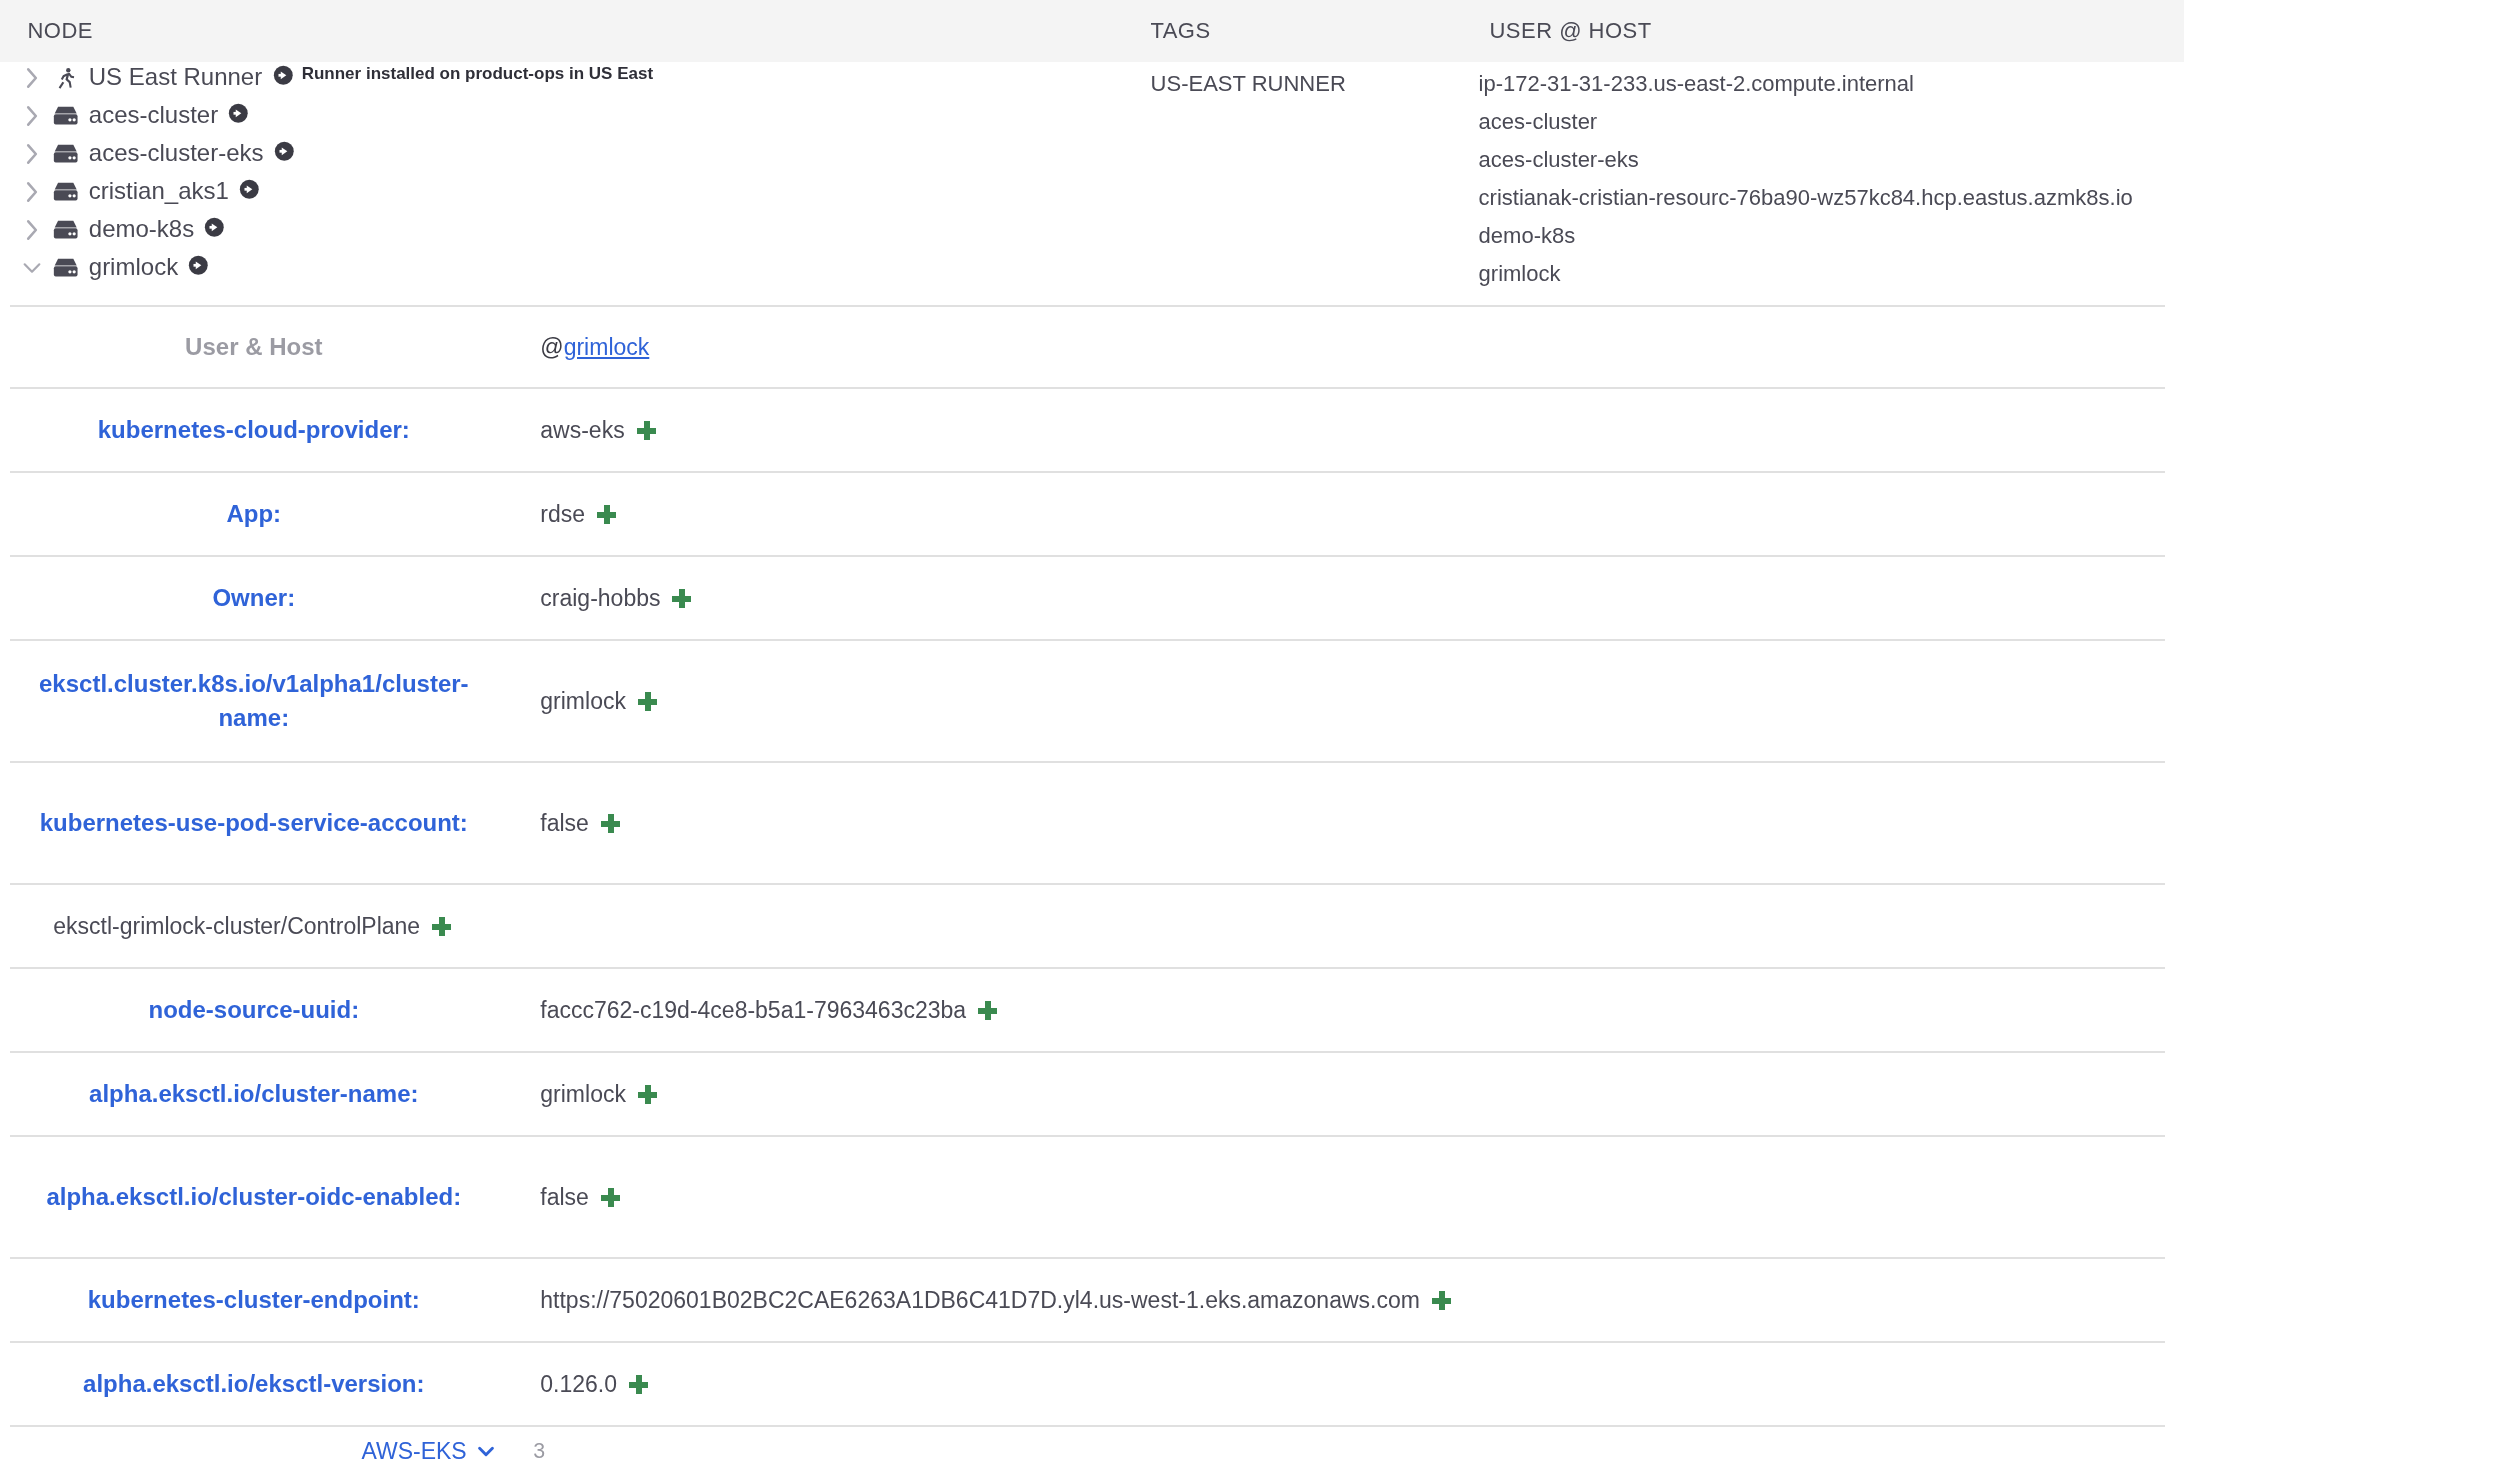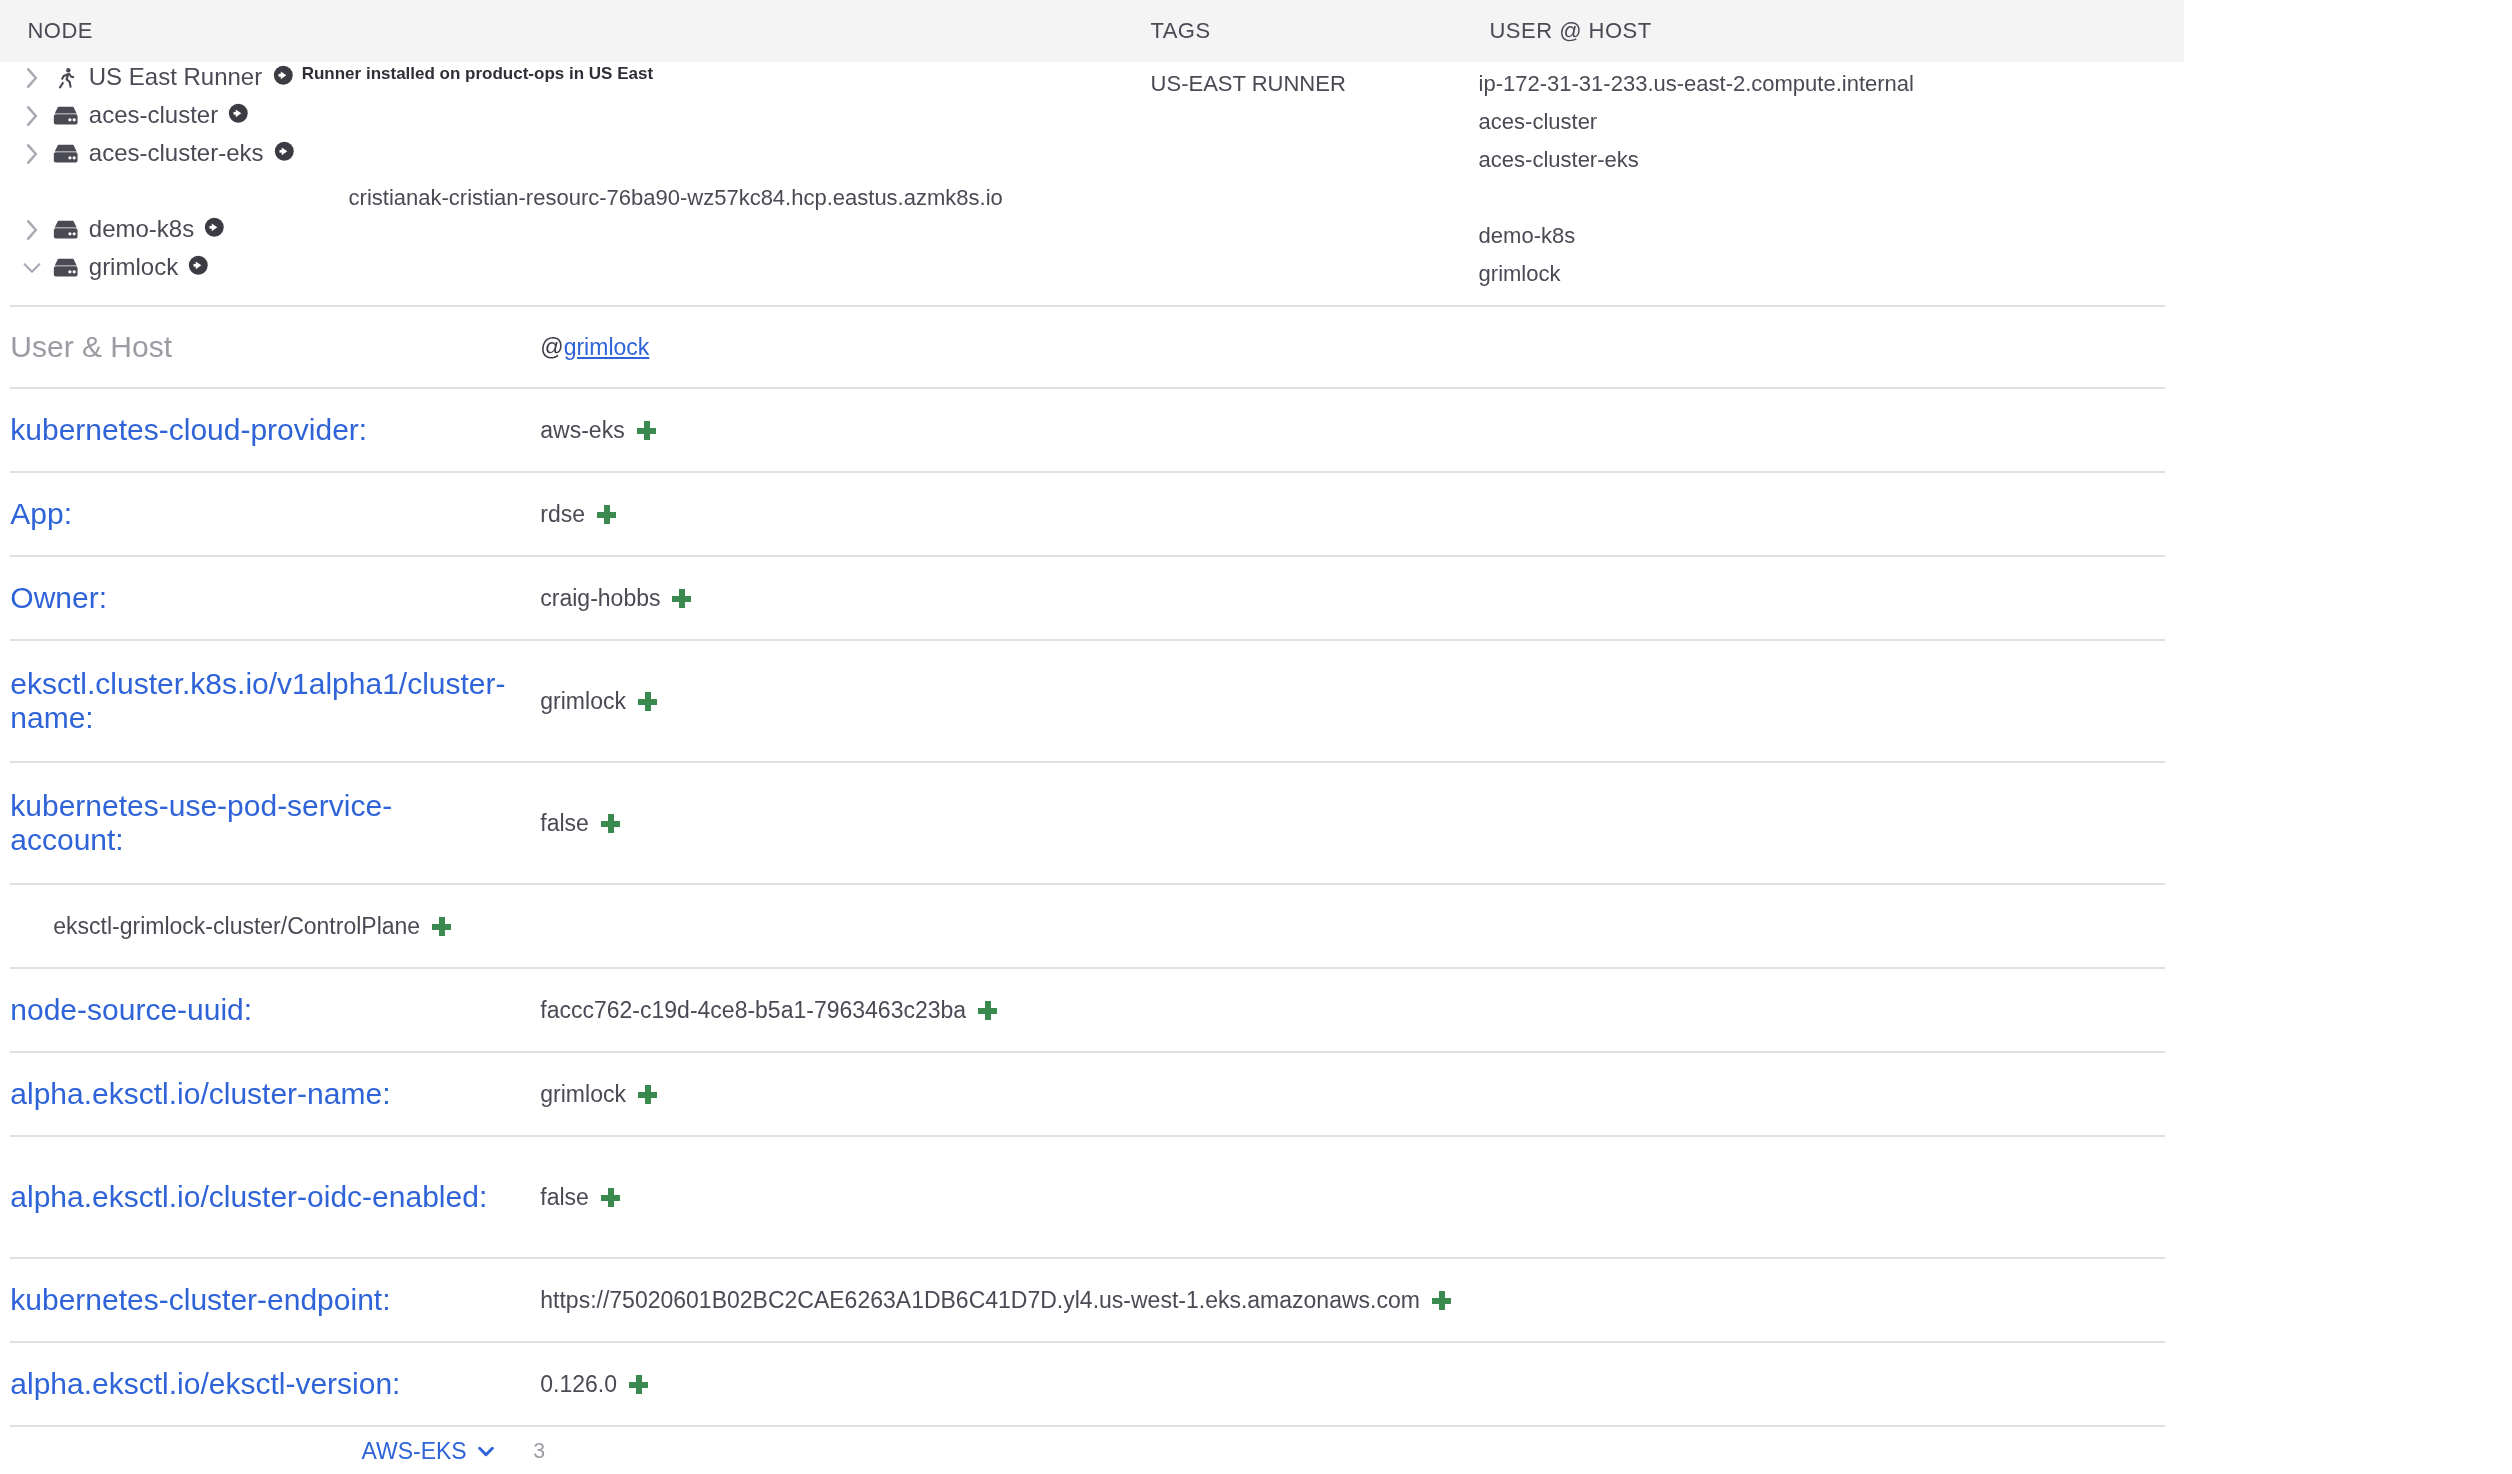--- a/index.html
+++ b/index.html
@@ -106,25 +106,26 @@
     border-bottom: 2.6px solid #e0e0e0;
     margin: 0 19px 0 10.3px;
     min-height: 84px;
   }
   .detail-row.first { border-top: 2.6px solid #e0e0e0; }
   .detail-row.tall { min-height: 122px; }
 
   .d-label {
     width: 487px;
     flex: 0 0 487px;
-    text-align: left;
+    text-align: center;
     padding-right: 0;
-    font-size: 30px;
+    font-size: 24px;
     line-height: 34px;
     color: #2f63d8;
+    font-weight: bold;
   }
   .d-label.muted { color: #9b9ba3; }
   .d-value {
     padding-left: 43px;
     font-size: 23px;
     color: #4a4a55;
     display: flex;
     align-items: center;
     gap: 0;
     white-space: nowrap;
@@ -262,20 +263,43 @@
                 <circle cx="12" cy="12" r="11" fill="#3b3b44"></circle>
                 <path d="M9 7.5 15.5 12 9 16.5z" fill="#ffffff"></path>
                 <rect x="6.4" y="10.4" width="4.8" height="3.2" fill="#ffffff"></rect>
               </svg>
             </span>
           </div>
           <div class="tags-cell"></div>
           <div class="host-cell">aces-cluster-eks</div>
         </div>
         <div class="node-row">
+          <div class="node-cell">
+            <span class="chevron">
+              <svg width="19" height="26" viewBox="0 0 16 24" fill="none" stroke="#a9a9b2" stroke-width="2.4" stroke-linecap="round" stroke-linejoin="round">
+                <polyline points="5,4 12,12 5,20"></polyline>
+              </svg>
+            </span>
+            <span class="type-icon">
+              <svg width="27.4" height="22" viewBox="0 0 32 26" fill="#4a4a55">
+                <path d="M7 2h18l4 8H3z"></path>
+                <rect x="2" y="11" width="28" height="12" rx="2.2"></rect>
+                <circle cx="21" cy="17.5" r="1.9" fill="#ffffff"></circle>
+                <circle cx="26" cy="17.5" r="1.9" fill="#ffffff"></circle>
+              </svg>
+            </span>
+            <span class="node-name">cristian_aks1</span>
+            <span class="go-icon">
+              <svg width="20.6" height="20.6" viewBox="0 0 24 24">
+                <circle cx="12" cy="12" r="11" fill="#3b3b44"></circle>
+                <path d="M9 7.5 15.5 12 9 16.5z" fill="#ffffff"></path>
+                <rect x="6.4" y="10.4" width="4.8" height="3.2" fill="#ffffff"></rect>
+              </svg>
+            </span>
+          </div>
           <div class="tags-cell"></div>
           <div class="host-cell">cristianak-cristian-resourc-76ba90-wz57kc84.hcp.eastus.azmk8s.io</div>
         </div>
         <div class="node-row">
           <div class="node-cell">
             <span class="chevron">
               <svg width="19" height="26" viewBox="0 0 16 24" fill="none" stroke="#a9a9b2" stroke-width="2.4" stroke-linecap="round" stroke-linejoin="round">
                 <polyline points="5,4 12,12 5,20"></polyline>
               </svg>
             </span>

